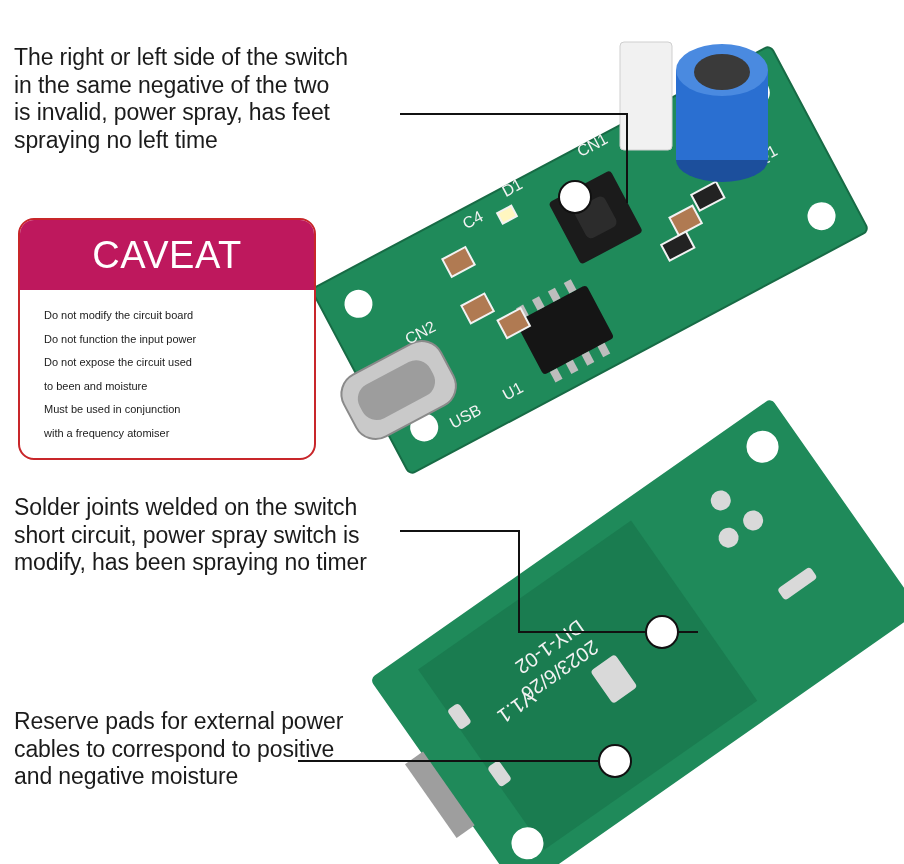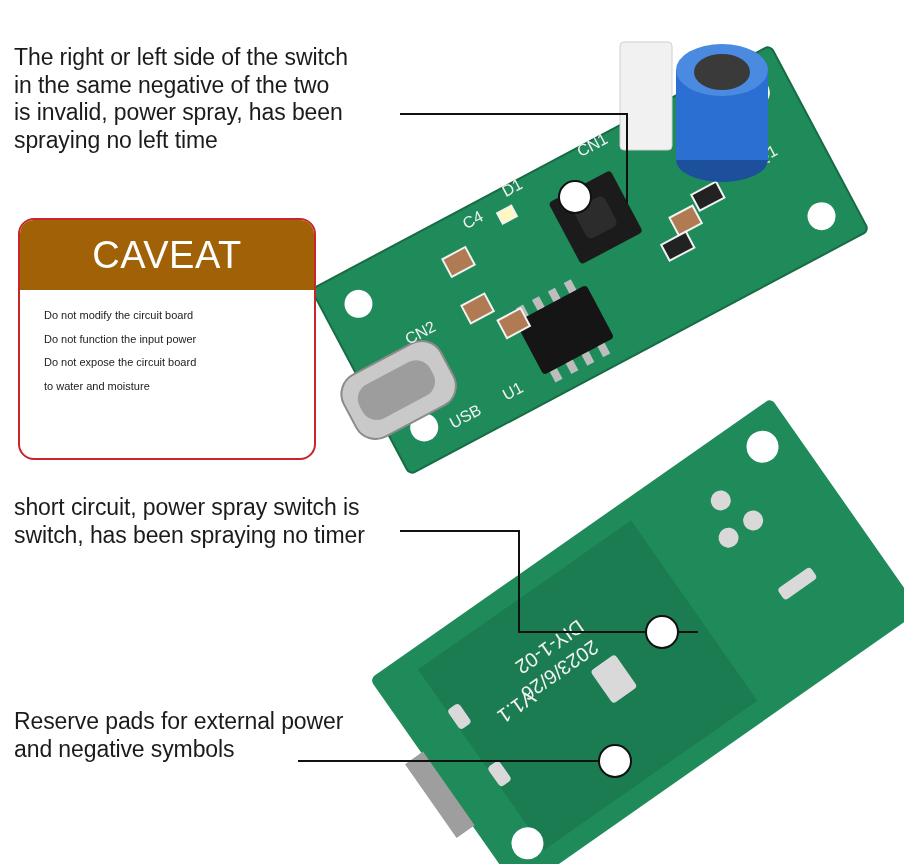--- a/index.html
+++ b/index.html
@@ -6,21 +6,21 @@
   body { width: 904px; height: 864px; position: relative; overflow: hidden;
          font-family: "Liberation Sans", "DejaVu Sans", sans-serif; color: #1a1a1a; }
   .callout { position: absolute; left: 14px; font-size: 23px; line-height: 27.5px; color: #1b1b1b; letter-spacing: -0.1px; }
   .callout p { margin: 0; }
   #callout-1 { top: 44px; width: 400px; }
   #callout-2 { top: 494px; width: 400px; }
   #callout-3 { top: 708px; width: 400px; }
 
   .caveat { position: absolute; left: 18px; top: 218px; width: 298px; height: 242px;
             border: 2px solid #c8262a; border-radius: 16px; overflow: hidden; background: #fff; box-sizing: border-box; }
-  .caveat-head { height: 70px; background: #a16207; display: flex; align-items: center; justify-content: center; }
+  .caveat-head { height: 70px; background: #be185d; display: flex; align-items: center; justify-content: center; }
   .caveat-title { color: #fff; font-size: 38px; font-weight: normal; letter-spacing: 0.5px; }
   .caveat-body { padding: 14px 10px 0 24px; font-size: 11px; line-height: 23.5px; color: #1b1b1b; }
   .caveat-body div { white-space: nowrap; }
 
   .leader { position: absolute; background: #111; }
   .marker { position: absolute; width: 34px; height: 34px; border-radius: 50%; background: #fff; border: 2px solid #111; box-sizing: border-box; }
 
   svg.pcb { position: absolute; left: 0; top: 0; }
 </style>
 </head>
@@ -113,46 +113,50 @@
       <text x="-40" y="-60" transform="rotate(180 -40 -60)">DIY-1-02</text>
       <text x="-40" y="-35" transform="rotate(180 -40 -35)">2023/6/26</text>
       <text x="-120" y="-30" transform="rotate(180 -120 -30)">V1.1</text>
     </g>
   </g>
 </svg>
 
 <div class="callout" id="callout-1">
   <p>The right or left side of the switch</p>
   <p>in the same negative of the two</p>
-  <p>is invalid, power spray, has been</p>
+  <p>is invalid, power spray, has feet</p>
   <p>spraying no left time</p>
 </div>
 <div class="leader" style="left:400px;top:113px;width:228px;height:2px;"></div>
 <div class="leader" style="left:626px;top:113px;width:2px;height:90px;"></div>
 <div class="marker" style="left:558px;top:180px;"></div>
 
 <div class="caveat">
   <div class="caveat-head">
     <span class="caveat-title">CAVEAT</span>
   </div>
   <div class="caveat-body">
     <div>Do not modify the circuit board</div>
     <div>Do not function the input power</div>
-    <div>Do not expose the circuit board</div>
-    <div>to water and moisture</div>
+    <div>Do not expose the circuit used</div>
+    <div>to been and moisture</div>
+    <div>Must be used in conjunction</div>
+    <div>with a frequency atomiser</div>
   </div>
 </div>
 
 <div class="callout" id="callout-2">
+  <p>Solder joints welded on the switch</p>
   <p>short circuit, power spray switch is</p>
-  <p>switch, has been spraying no timer</p>
+  <p>modify, has been spraying no timer</p>
 </div>
 <div class="leader" style="left:400px;top:530px;width:120px;height:2px;"></div>
 <div class="leader" style="left:518px;top:530px;width:2px;height:103px;"></div>
 <div class="leader" style="left:518px;top:631px;width:180px;height:2px;"></div>
 <div class="marker" style="left:645px;top:615px;"></div>
 
 <div class="callout" id="callout-3">
   <p>Reserve pads for external power</p>
-  <p>and negative symbols</p>
+  <p>cables to correspond to positive</p>
+  <p>and negative moisture</p>
 </div>
 <div class="leader" style="left:298px;top:760px;width:305px;height:2px;"></div>
 <div class="marker" style="left:598px;top:744px;"></div>
 
 </body></html>

